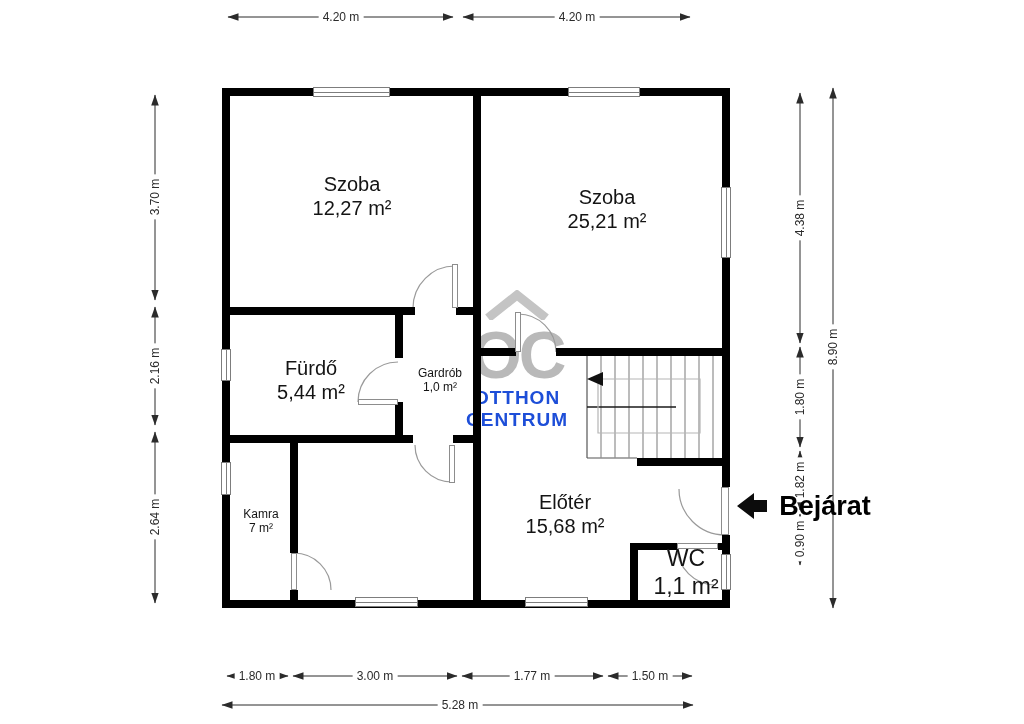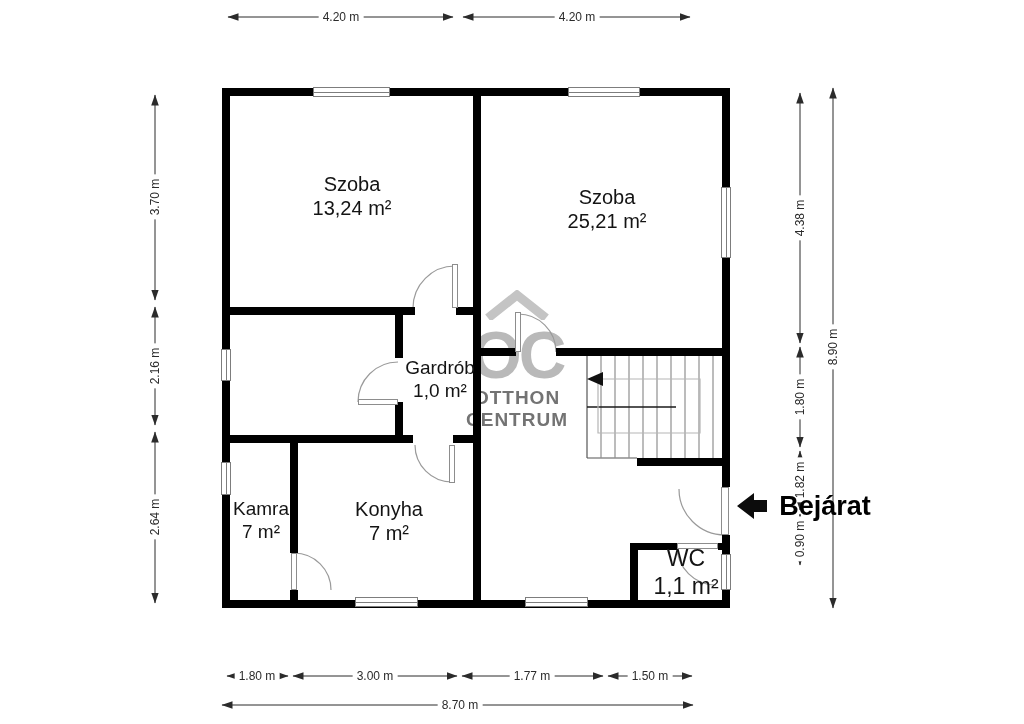--- a/index.html
+++ b/index.html
@@ -2,33 +2,33 @@
 <html><head>
 <meta charset="utf-8">
 <style>
   html,body{margin:0;padding:0;background:#ffffff;}
   .plan{position:relative;width:1024px;height:724px;background:#fff;overflow:hidden;
         font-family:"Liberation Sans",sans-serif;color:#111;}
   .plan svg.draw{position:absolute;left:0;top:0;z-index:2;}
   
   .watermark{position:absolute;z-index:1;text-align:center;color:#c0c0c0;}
   .wm-oc{font-size:66px;font-weight:bold;letter-spacing:-3px;color:#b9b9b9;line-height:0.95;}
-  .wm-line{font-size:19px;font-weight:bold;letter-spacing:1px;color:#737373;line-height:1.15;}
+  .wm-line{font-size:19px;font-weight:bold;letter-spacing:1px;color:#1d4ed8;line-height:1.15;}
   
   .wall{position:absolute;background:#000;z-index:3;}
   
   .window{position:absolute;background:#fff;border:1px solid #7d7d7d;box-sizing:border-box;z-index:4;}
   .window.h::after{content:"";position:absolute;left:0;right:0;top:50%;height:1px;background:#7d7d7d;}
   .window.v::after{content:"";position:absolute;top:0;bottom:0;left:50%;width:1px;background:#7d7d7d;}
   
   .leaf{position:absolute;background:#fff;border:1px solid #8d8d8d;box-sizing:border-box;z-index:4;}
   
   .room{position:absolute;transform:translate(-50%,-50%);text-align:center;font-size:20px;
         line-height:1.2;white-space:nowrap;z-index:5;color:#141414;}
-  .room.sm{font-size:19px;}
+  .room.sm{font-size:12px;}
   .room.xs{font-size:23px;}
   .room span{display:block;}
   .dim{position:absolute;transform:translate(-50%,-50%);background:#fff;padding:0 4px;
        font-size:12px;color:#2b2b2b;white-space:nowrap;z-index:5;}
   .dim.v{transform:translate(-50%,-50%) rotate(-90deg);}
   .dim.behind{z-index:2;}
   .title{position:absolute;transform:translate(-50%,-50%);font-size:27px;font-weight:bold;
          white-space:nowrap;z-index:5;color:#0a0a0a;}
   .entrance{position:absolute;transform:translate(-50%,-50%);font-size:27px;font-weight:bold;
             color:#000000;white-space:nowrap;z-index:6;}
@@ -140,54 +140,58 @@
   <div class="leaf" style="left:515px;top:312px;width:6px;height:40px"></div>
   <div class="leaf" style="left:358px;top:399px;width:40px;height:6px"></div>
   <div class="leaf" style="left:449px;top:445px;width:6px;height:38px"></div>
   <div class="leaf" style="left:291px;top:553px;width:6px;height:37px"></div>
   <div class="leaf" style="left:721px;top:487px;width:8px;height:48px"></div>
   <div class="leaf" style="left:677px;top:543px;width:41px;height:6px"></div>
 
 
   <div class="room" style="left:352px;top:196px">
     <span>Szoba</span>
-      <span>13,24 m²</span>
+      <span>12,27 m²</span>
   </div>
   <div class="room" style="left:607px;top:209px">
     <span>Szoba</span>
       <span>25,21 m²</span>
+  </div>
+  <div class="room" style="left:311px;top:380px">
+    <span>Fürdő</span>
+      <span>5,44 m²</span>
   </div>
   <div class="room sm" style="left:440px;top:380px">
     <span>Gardrób</span>
       <span>1,0 m²</span>
   </div>
   <div class="room sm" style="left:261px;top:521px">
     <span>Kamra</span>
       <span>7 m²</span>
   </div>
-  <div class="room" style="left:389px;top:521px">
-    <span>Konyha</span>
-      <span>7 m²</span>
+  <div class="room" style="left:565px;top:514px">
+    <span>Előtér</span>
+      <span>15,68 m²</span>
   </div>
   <div class="room xs" style="left:686px;top:573px">
     <span>WC</span>
       <span>1,1 m²</span>
   </div>
 
   <span class="dim" style="left:341px;top:17px">4.20 m</span>
   <span class="dim" style="left:577px;top:17px">4.20 m</span>
   <span class="dim v" style="left:155px;top:197px">3.70 m</span>
   <span class="dim v" style="left:155px;top:366px">2.16 m</span>
   <span class="dim v" style="left:155px;top:517px">2.64 m</span>
   <span class="dim v" style="left:800px;top:218px">4.38 m</span>
   <span class="dim v" style="left:800px;top:397px">1.80 m</span>
   <span class="dim v behind" style="left:800px;top:480px">1.82 m</span>
   <span class="dim v" style="left:800px;top:539px">0.90 m</span>
   <span class="dim v" style="left:833px;top:347px">8.90 m</span>
   <span class="dim" style="left:257px;top:676px">1.80 m</span>
   <span class="dim" style="left:375px;top:676px">3.00 m</span>
   <span class="dim" style="left:532px;top:676px">1.77 m</span>
   <span class="dim" style="left:650px;top:676px">1.50 m</span>
-  <span class="dim" style="left:460px;top:705px">8.70 m</span>
+  <span class="dim" style="left:460px;top:705px">5.28 m</span>
 
   <div class="entrance" style="left:825px;top:506px">Bejárat</div>
 
 </div>
 
 </body></html>

